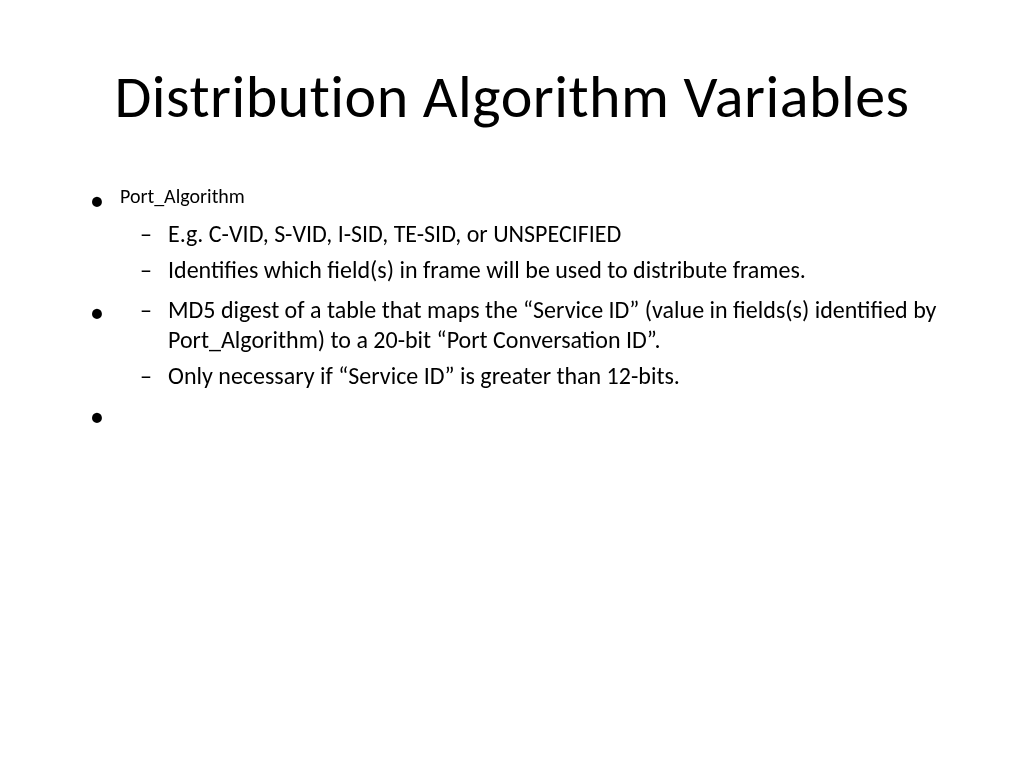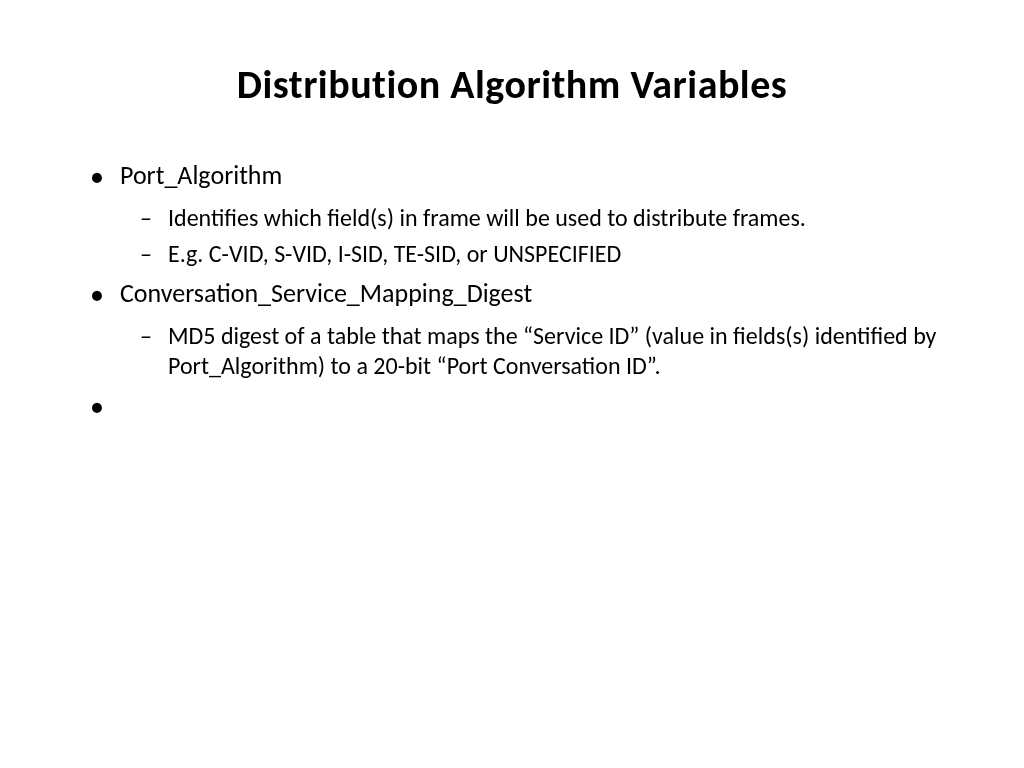--- a/index.html
+++ b/index.html
@@ -10,22 +10,22 @@
     body {
       width: 1024px;
       height: 768px;
       background: white;
       font-family: Calibri, "Segoe UI", Arial, sans-serif;
       color: #000;
       padding: 40px 60px 40px 60px;
       overflow: hidden;
     }
     .title {
-      font-size: 40px;
-      font-weight: 700;
+      font-size: 60px;
+      font-weight: 400;
       text-align: center;
       margin-top: 20px;
       margin-bottom: 50px;
       letter-spacing: 0.5px;
     }
     .content {
       padding-left: 30px;
     }
     ul.level1 {
       list-style: none;
@@ -37,21 +37,21 @@
     }
     ul.level1 > li::before {
       content: "•";
       position: absolute;
       left: 0;
       top: 0;
       font-size: 28px;
       line-height: 36px;
     }
     .level1-text {
-      font-size: 26px;
+      font-size: 20px;
       line-height: 1.3;
       font-weight: 400;
     }
     ul.level2 {
       list-style: none;
       margin-top: 10px;
       margin-left: 20px;
     }
     ul.level2 > li {
       position: relative;
@@ -75,26 +75,26 @@
 </head>
 <body>
 
 <h1 class="title">Distribution Algorithm Variables</h1>
 
 <div class="content">
   <ul class="level1">
     <li>
       <span class="level1-text">Port_Algorithm</span>
       <ul class="level2">
+        <li><span class="level2-text">E.g. C-VID, S-VID, I-SID, TE-SID, or UNSPECIFIED</span></li>
         <li><span class="level2-text">Identifies which field(s) in frame will be used to distribute frames.</span></li>
-        <li><span class="level2-text">E.g. C-VID, S-VID, I-SID, TE-SID, or UNSPECIFIED</span></li>
       </ul>
     </li>
     <li>
-      <span class="level1-text">Conversation_Service_Mapping_Digest</span>
       <ul class="level2">
         <li><span class="level2-text">MD5 digest of a table that maps the “Service ID” (value in fields(s) identified by Port_Algorithm) to a 20-bit “Port Conversation ID”.</span></li>
+        <li><span class="level2-text">Only necessary if “Service ID” is greater than 12-bits.</span></li>
       </ul>
     </li>
     <li>
     </li>
   </ul>
 </div>
 
 </body></html>

